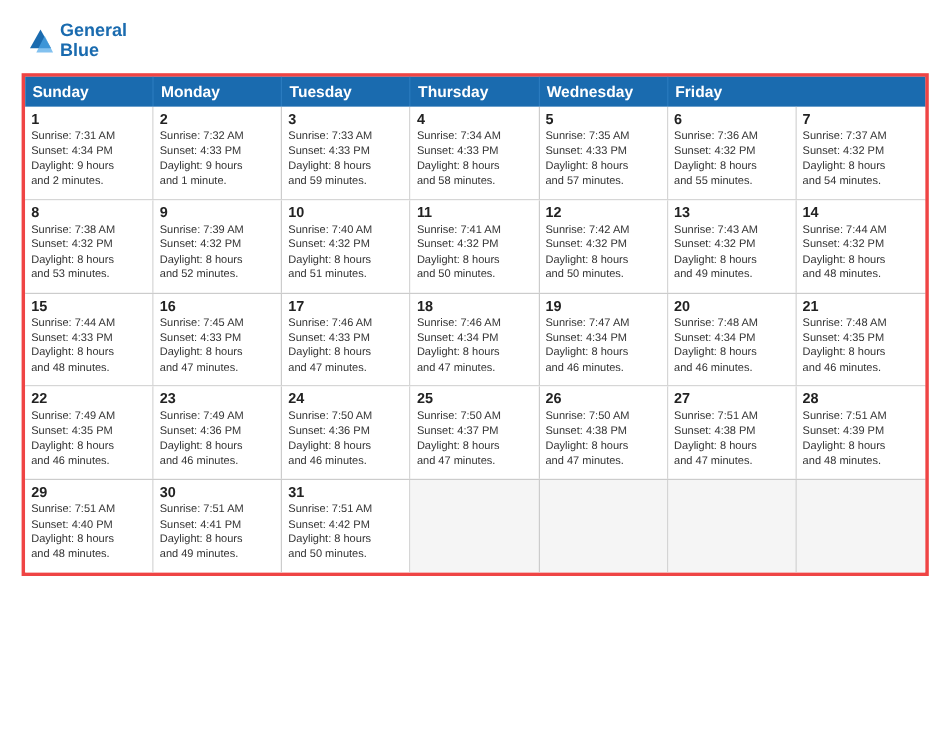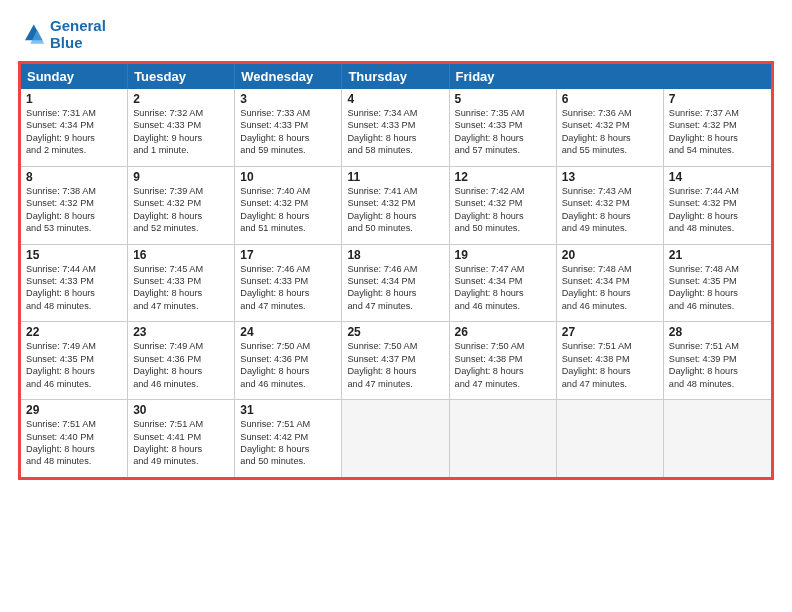--- a/index.html
+++ b/index.html
@@ -126,23 +126,24 @@
     </div>
     <div class="title-block">
       <div class="month-title"></div>
       <div class="location"></div>
     </div>
   </div>
 
   <div class="calendar">
     <div class="cal-header-row">
     <div class="cal-header-cell">Sunday</div>
+        <div class="cal-header-cell">Monday</div>
         <div class="cal-header-cell">Tuesday</div>
+        <div class="cal-header-cell">Thursday</div>
         <div class="cal-header-cell">Wednesday</div>
-        <div class="cal-header-cell">Thursday</div>
         <div class="cal-header-cell">Friday</div>
       </div>
     <div class="cal-body">
     <div class="cal-row">
           <div class="cal-cell">
             <span class="day-num">1</span>
             <span class="cell-line">Sunrise: 7:31 AM</span>
             <span class="cell-line">Sunset: 4:34 PM</span>
             <span class="cell-line">Daylight: 9 hours</span>
             <span class="cell-line">and 2 minutes.</span>

